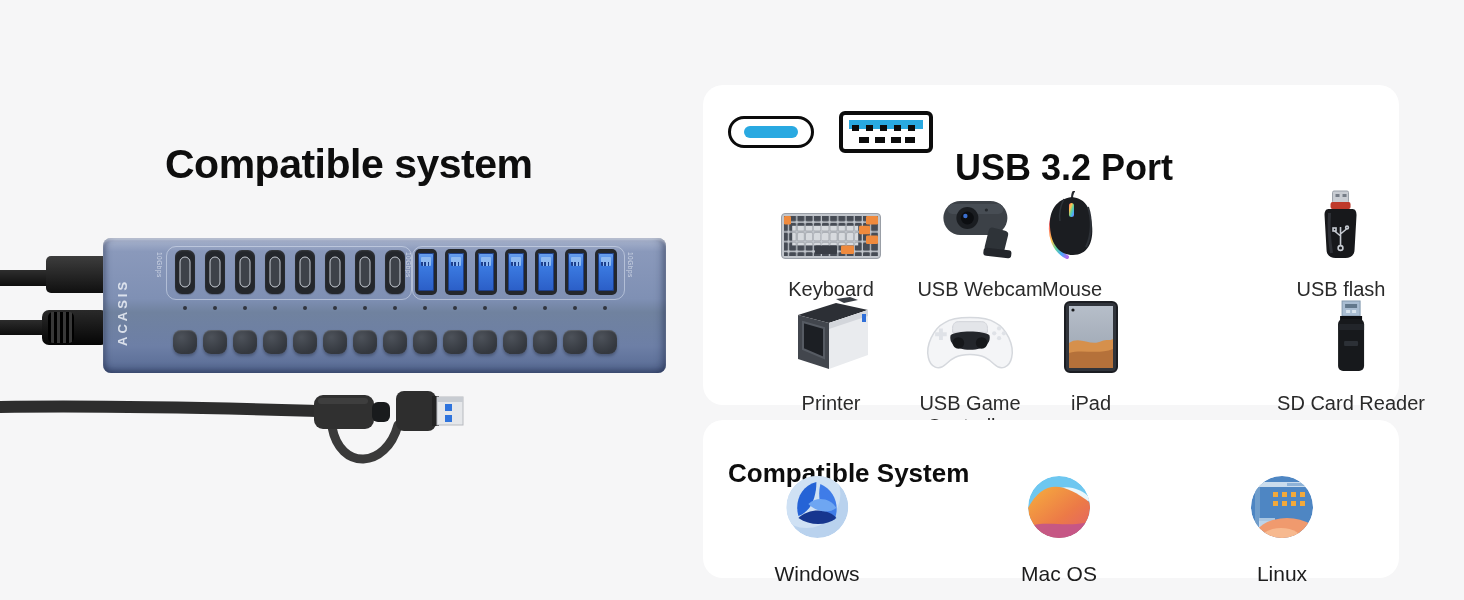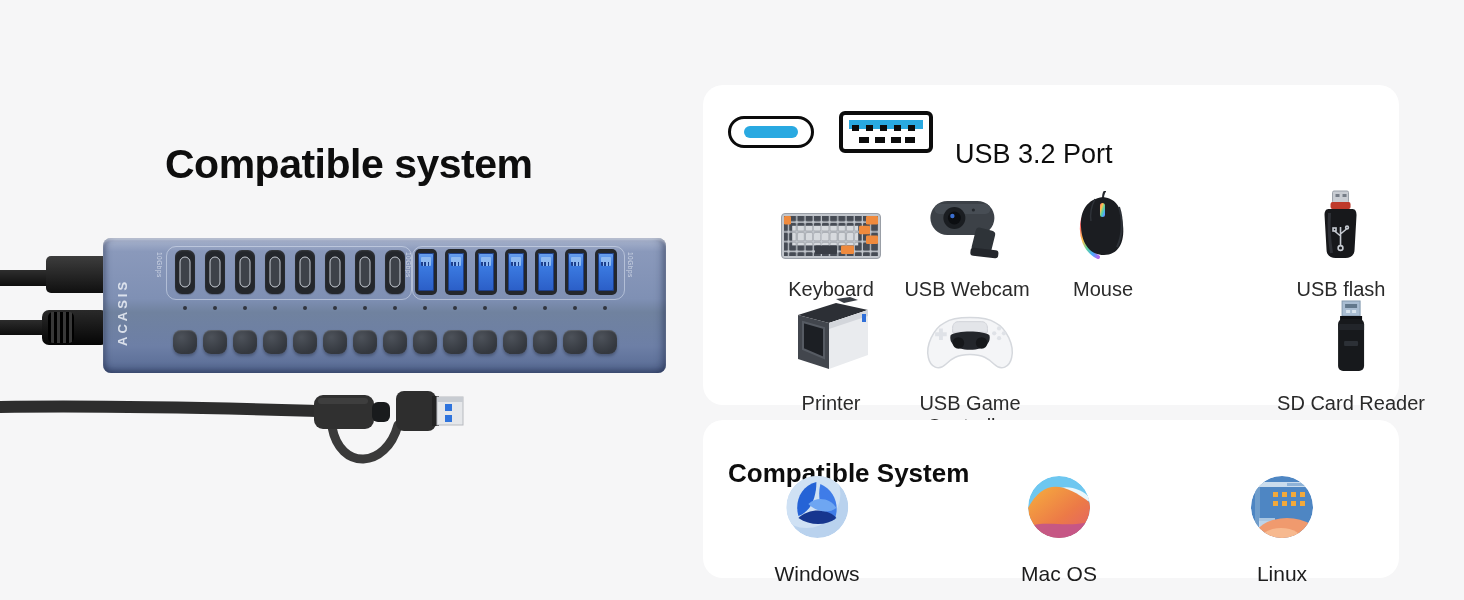--- a/index.html
+++ b/index.html
@@ -56,21 +56,21 @@
 
   
   .panel{position:absolute;background:#ffffff;border-radius:20px;}
   .panel-ports{left:703px;top:85px;width:696px;height:320px;}
   .panel-systems{left:703px;top:420px;width:696px;height:158px;}
 
   .usbc-icon{position:absolute;left:25px;top:31px;width:86px;height:32px;border:3.5px solid #0b0b0b;border-radius:18px;box-sizing:border-box;}
   .usbc-icon::after{content:"";position:absolute;left:50%;top:50%;width:54px;height:12px;border-radius:6px;
     transform:translate(-50%,-50%);background:var(--accent,#29a9e1);}
   .usba-icon{position:absolute;left:136px;top:26px;width:94px;height:42px;}
-  .ports-title{position:absolute;left:252px;top:32px;font-size:27px;font-weight:400;color:#0d0d0d;}
+  .ports-title{position:absolute;left:252px;top:32px;font-size:36px;font-weight:700;color:#0d0d0d;}
 
   .device{position:absolute;transform:translateX(-50%);display:flex;flex-direction:column;align-items:center;}
   .dev-icon-box{height:72px;display:flex;align-items:flex-end;justify-content:center;margin-bottom:5px;}
   .row2 .dev-icon-box{height:74px;}
   .dev-label{font-size:20px;line-height:23px;color:#2a2a2a;white-space:nowrap;text-align:center;margin-top:14px;}
   .dev--wrap .dev-label{white-space:normal;width:118px;}
 
   .sys-title{position:absolute;left:25px;top:16px;font-size:26px;font-weight:700;color:#0d0d0d;}
   .os{position:absolute;transform:translateX(-50%);display:flex;flex-direction:column;align-items:center;gap:17px;}
   .os-icon{width:62px;height:62px;border-radius:50%;overflow:hidden;display:block;}
@@ -201,39 +201,39 @@
           <rect x="85" y="3" width="12" height="8.4" rx="1.2" fill="#ef8a3d"></rect>
           <rect x="78" y="12.8" width="11" height="8.4" rx="1.2" fill="#ef8a3d"></rect>
           <rect x="85" y="22.6" width="12" height="8.4" rx="1.2" fill="#ef8a3d"></rect>
           <rect x="60" y="32.6" width="13" height="8.4" rx="1.2" fill="#ef8a3d"></rect>
           <rect x="34" y="32.6" width="22" height="8.4" rx="1.2" fill="#3a3e46"></rect>
         </svg>
       </div>
       <figcaption class="dev-label">Keyboard</figcaption>
     </figure>
 
-    <figure class="device row1" style="left:224px;top:86px">
+    <figure class="device row1" style="left:237px;top:86px">
       <div class="dev-icon-box">
         <svg width="78" height="62" viewBox="0 0 78 62">
           <rect x="2" y="4" width="64" height="34" rx="17" fill="#3c4147"></rect>
           <rect x="6" y="7" width="56" height="10" rx="5" fill="#474d54"></rect>
           <circle cx="26" cy="21" r="11" fill="#1a1d21"></circle>
           <circle cx="26" cy="21" r="6.5" fill="#0c0e11"></circle>
           <circle cx="24" cy="19" r="2.2" fill="#3b6fd0"></circle>
           <circle cx="45" cy="13" r="1.6" fill="#24282d"></circle>
           <g transform="rotate(14 56 40)">
               <rect x="46" y="32" width="20" height="24" rx="4" fill="#2e3338"></rect>
             </g>
           <rect x="42" y="52" width="28" height="8" rx="3" fill="#23262b" transform="rotate(6 56 56)"></rect>
         </svg>
       </div>
       <figcaption class="dev-label">USB Webcam</figcaption>
     </figure>
 
-    <figure class="device row1" style="left:360px;top:86px">
+    <figure class="device row1" style="left:329px;top:86px">
       <div class="dev-icon-box">
         <svg width="58" height="68" viewBox="0 0 58 68">
           <defs>
             <linearGradient id="rgb1" x1="0" y1="0" x2="1" y2="1">
               <stop offset="0" stop-color="#ff5f6d"></stop>
                 <stop offset=".3" stop-color="#ffc24d"></stop>
               <stop offset=".55" stop-color="#5dd39e"></stop>
                 <stop offset=".8" stop-color="#4aa8ff"></stop>
               <stop offset="1" stop-color="#b06df0"></stop>
             </linearGradient>
@@ -296,20 +296,38 @@
           <path d="M18,18 h4 v4 h4 v4 h-4 v4 h-4 v-4 h-4 v-4 h4 z" fill="#dfe2e7"></path>
           <circle cx="80" cy="18" r="2.2" fill="#dfe2e7"></circle>
             <circle cx="85" cy="23" r="2.2" fill="#dfe2e7"></circle>
           <circle cx="80" cy="28" r="2.2" fill="#dfe2e7"></circle>
             <circle cx="75" cy="23" r="2.2" fill="#dfe2e7"></circle>
         </svg>
       </div>
       <figcaption class="dev-label">USB Game Controller</figcaption>
     </figure>
 
+    <figure class="device row2" style="left:348px;top:198px">
+      <div class="dev-icon-box">
+        <svg width="54" height="72" viewBox="0 0 54 72">
+          <defs>
+            <linearGradient id="sky1" x1="0" y1="0" x2="0" y2="1">
+              <stop offset="0" stop-color="#b6bec9"></stop>
+                <stop offset="1" stop-color="#99a2af"></stop>
+            </linearGradient>
+          </defs>
+          <rect x="1" y="1" width="52" height="70" rx="5" fill="#30343b" stroke="#1b1d22" stroke-width="2"></rect>
+          <rect x="5" y="5" width="44" height="62" fill="url(#sky1)"></rect>
+          <path d="M5,42 C16,34 26,46 38,40 C42,38 46,40 49,38 L49,67 L5,67 Z" fill="#d6904c"></path>
+          <path d="M5,52 C18,48 34,54 49,48 L49,67 L5,67 Z" fill="#b5713a"></path>
+          <circle cx="9" cy="9" r="1.6" fill="#15171a"></circle>
+        </svg>
+      </div>
+      <figcaption class="dev-label">iPad</figcaption>
+    </figure>
 
 
     <figure class="device row2" style="left:608px;top:198px">
       <div class="dev-icon-box">
         <svg width="36" height="74" viewBox="0 0 36 74">
           <rect x="9" y="2" width="18" height="15" fill="#a9bdd2" stroke="#8499ae"></rect>
           <rect x="12" y="5" width="12" height="4" fill="#62788c"></rect>
           <rect x="13" y="11" width="4" height="3" fill="#d9e4ee"></rect>
             <rect x="19" y="11" width="4" height="3" fill="#d9e4ee"></rect>
           <rect x="7" y="17" width="22" height="5" fill="#0f1013"></rect>

